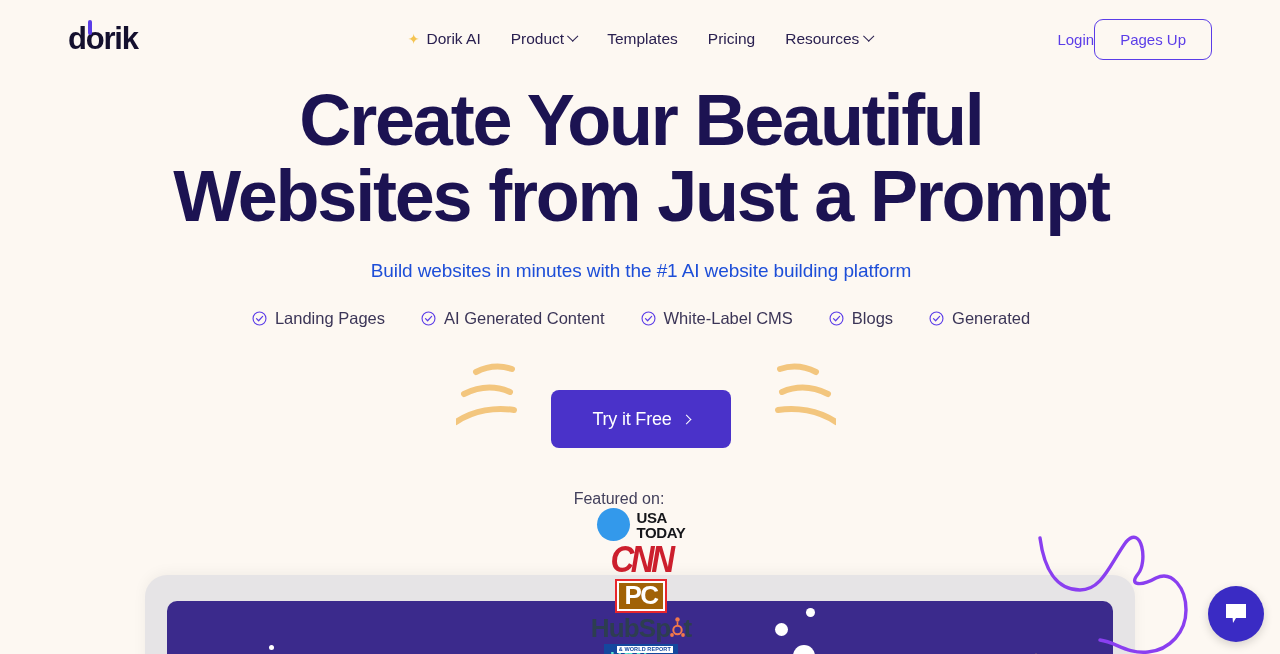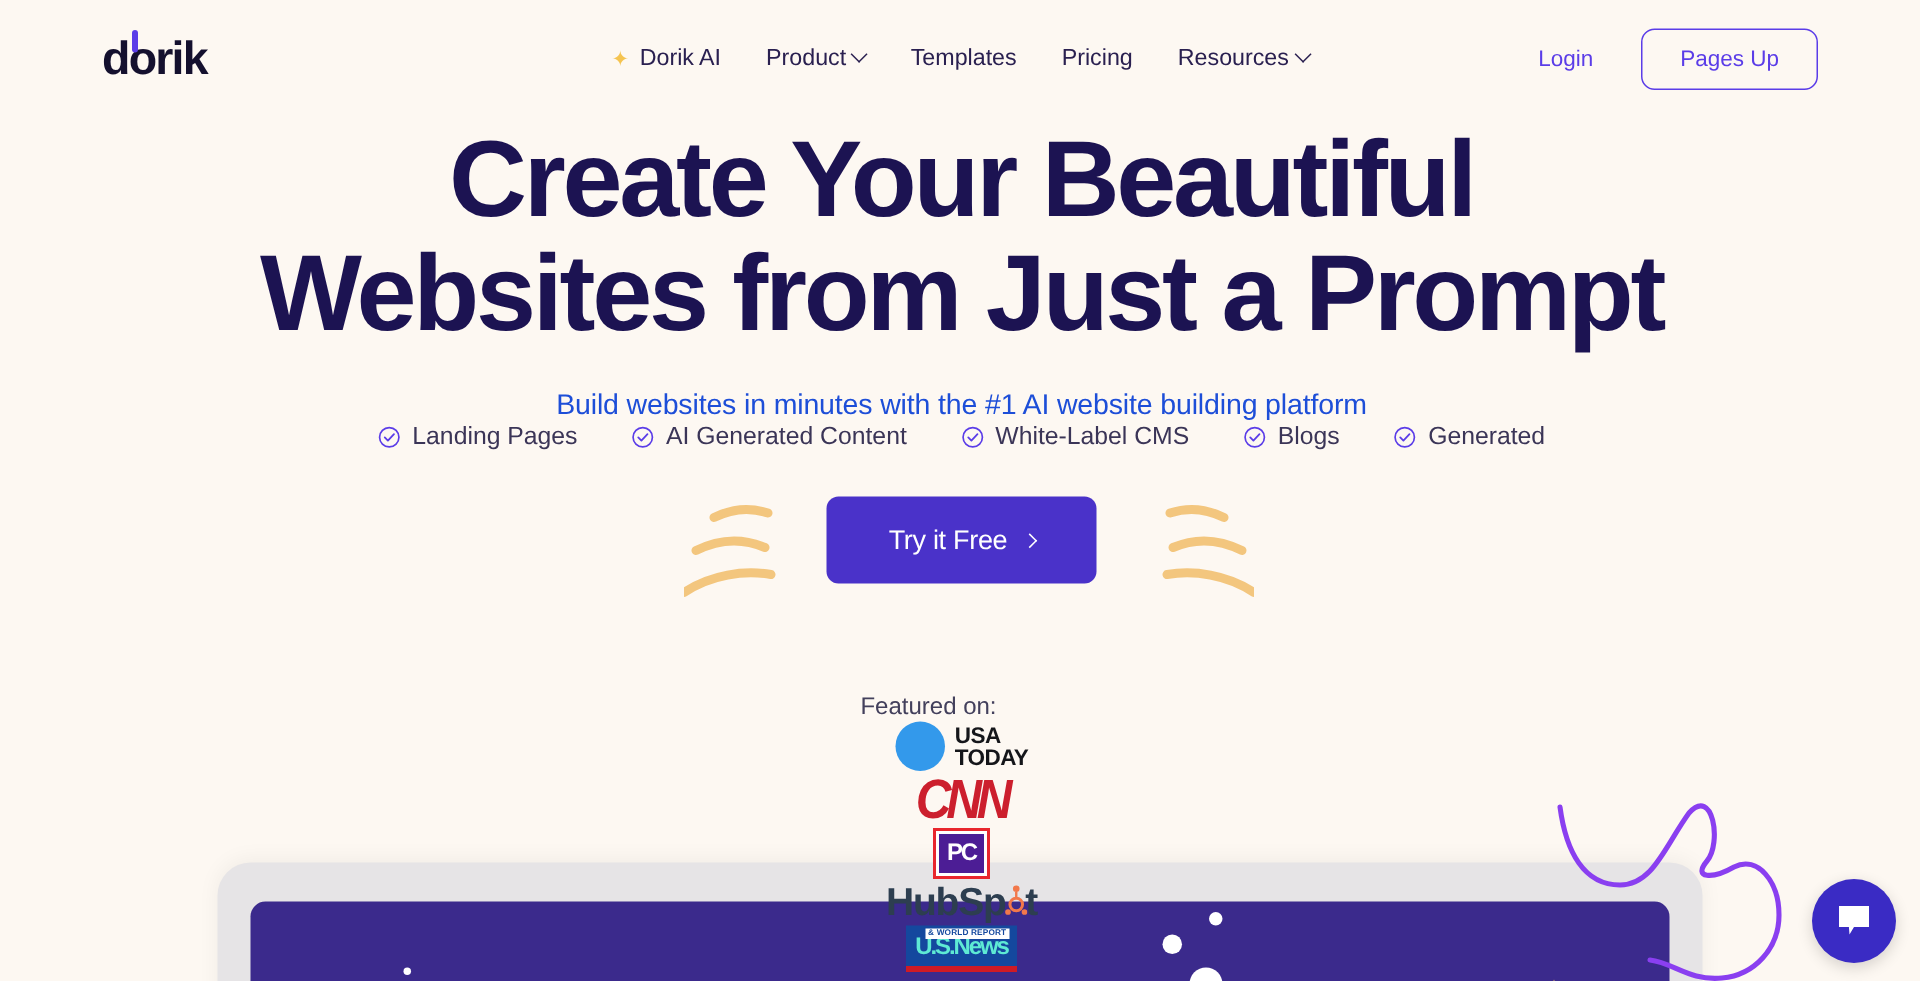--- a/index.html
+++ b/index.html
@@ -87,21 +87,20 @@
     height: 8px;
     border-right: 1.7px solid #2A2050;
     border-bottom: 1.7px solid #2A2050;
     transform: rotate(45deg) translate(-2px, -2px);
   }
 
   .header-right {
     margin-left: auto;
     display: flex;
     align-items: center;
-    gap: 32px;
   }
   .login-link {
     font-size: 15px;
     color: #5B3DE8;
     font-weight: 400;
     cursor: pointer;
   }
   .signup-btn {
     border: 1.5px solid #5B3DE8;
     border-radius: 9px;
@@ -136,20 +135,21 @@
 
   .subhead {
     margin-top: 26px;
     font-size: 19px;
     color: #1d4ed8;
     font-weight: 400;
     letter-spacing: -0.1px;
   }
 
   .features {
+    margin-top: 27px;
     display: flex;
     justify-content: center;
     align-items: center;
     gap: 36px;
   }
   .feature {
     display: flex;
     align-items: center;
     gap: 8px;
     font-size: 16.5px;
@@ -157,21 +157,21 @@
     white-space: nowrap;
   }
   .check-icon { display: block; }
 
   
   .cta-wrap {
     margin-top: 30px;
     position: relative;
     height: 90px;
     display: flex;
-    align-items: flex-start;
+    align-items: flex-end;
     justify-content: center;
   }
   .cta-btn {
     background: #4A32C9;
     color: #fff;
     border: none;
     border-radius: 8px;
     width: 180px;
     height: 58px;
     font-size: 18px;
@@ -238,24 +238,24 @@
     font-weight: 700;
     font-size: 33px;
     color: #CC1F2D;
     letter-spacing: -3.5px;
     font-style: italic;
     transform: scaleY(1.12);
   }
 
   
   .pcmag {
-    background: #4c1d95;
+    background: #a16207;
     color: #fff;
     font-weight: 700;
-    font-size: 16px;
+    font-size: 26px;
     letter-spacing: -1.5px;
     padding: 3px 7px 4px 7px;
     border: 2.5px solid #E8262D;
     box-shadow: inset 0 0 0 2px #fff;
     line-height: 23px;
   }
 
   
   .hubspot {
     display: flex;

